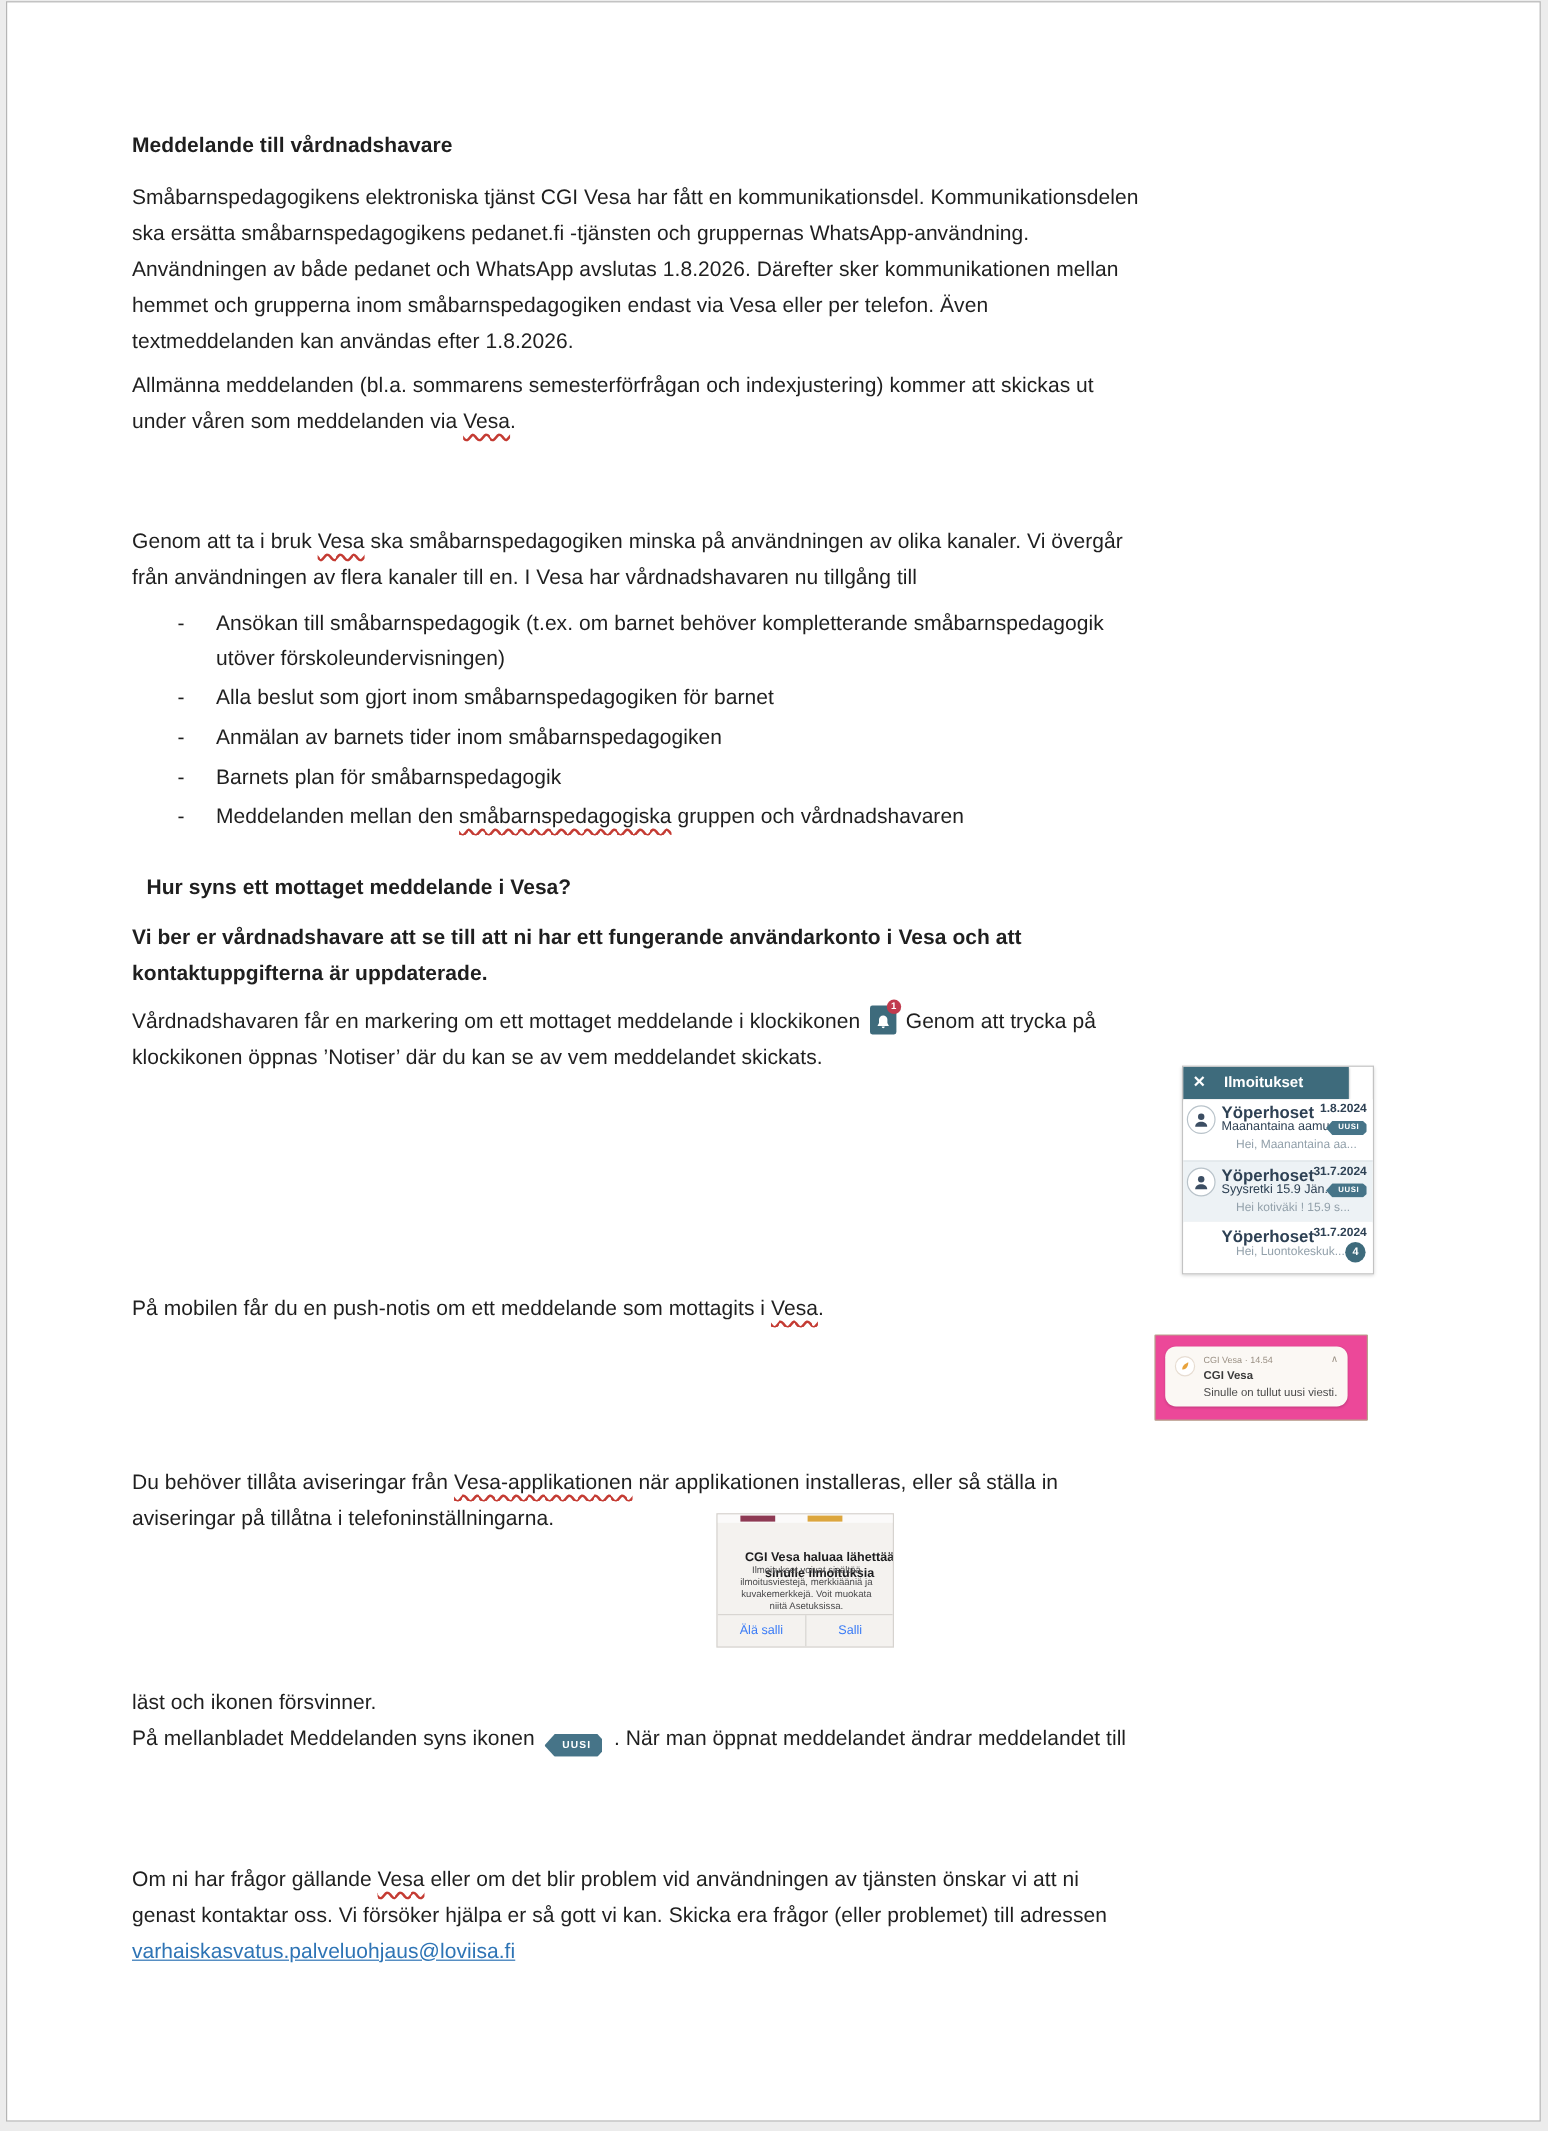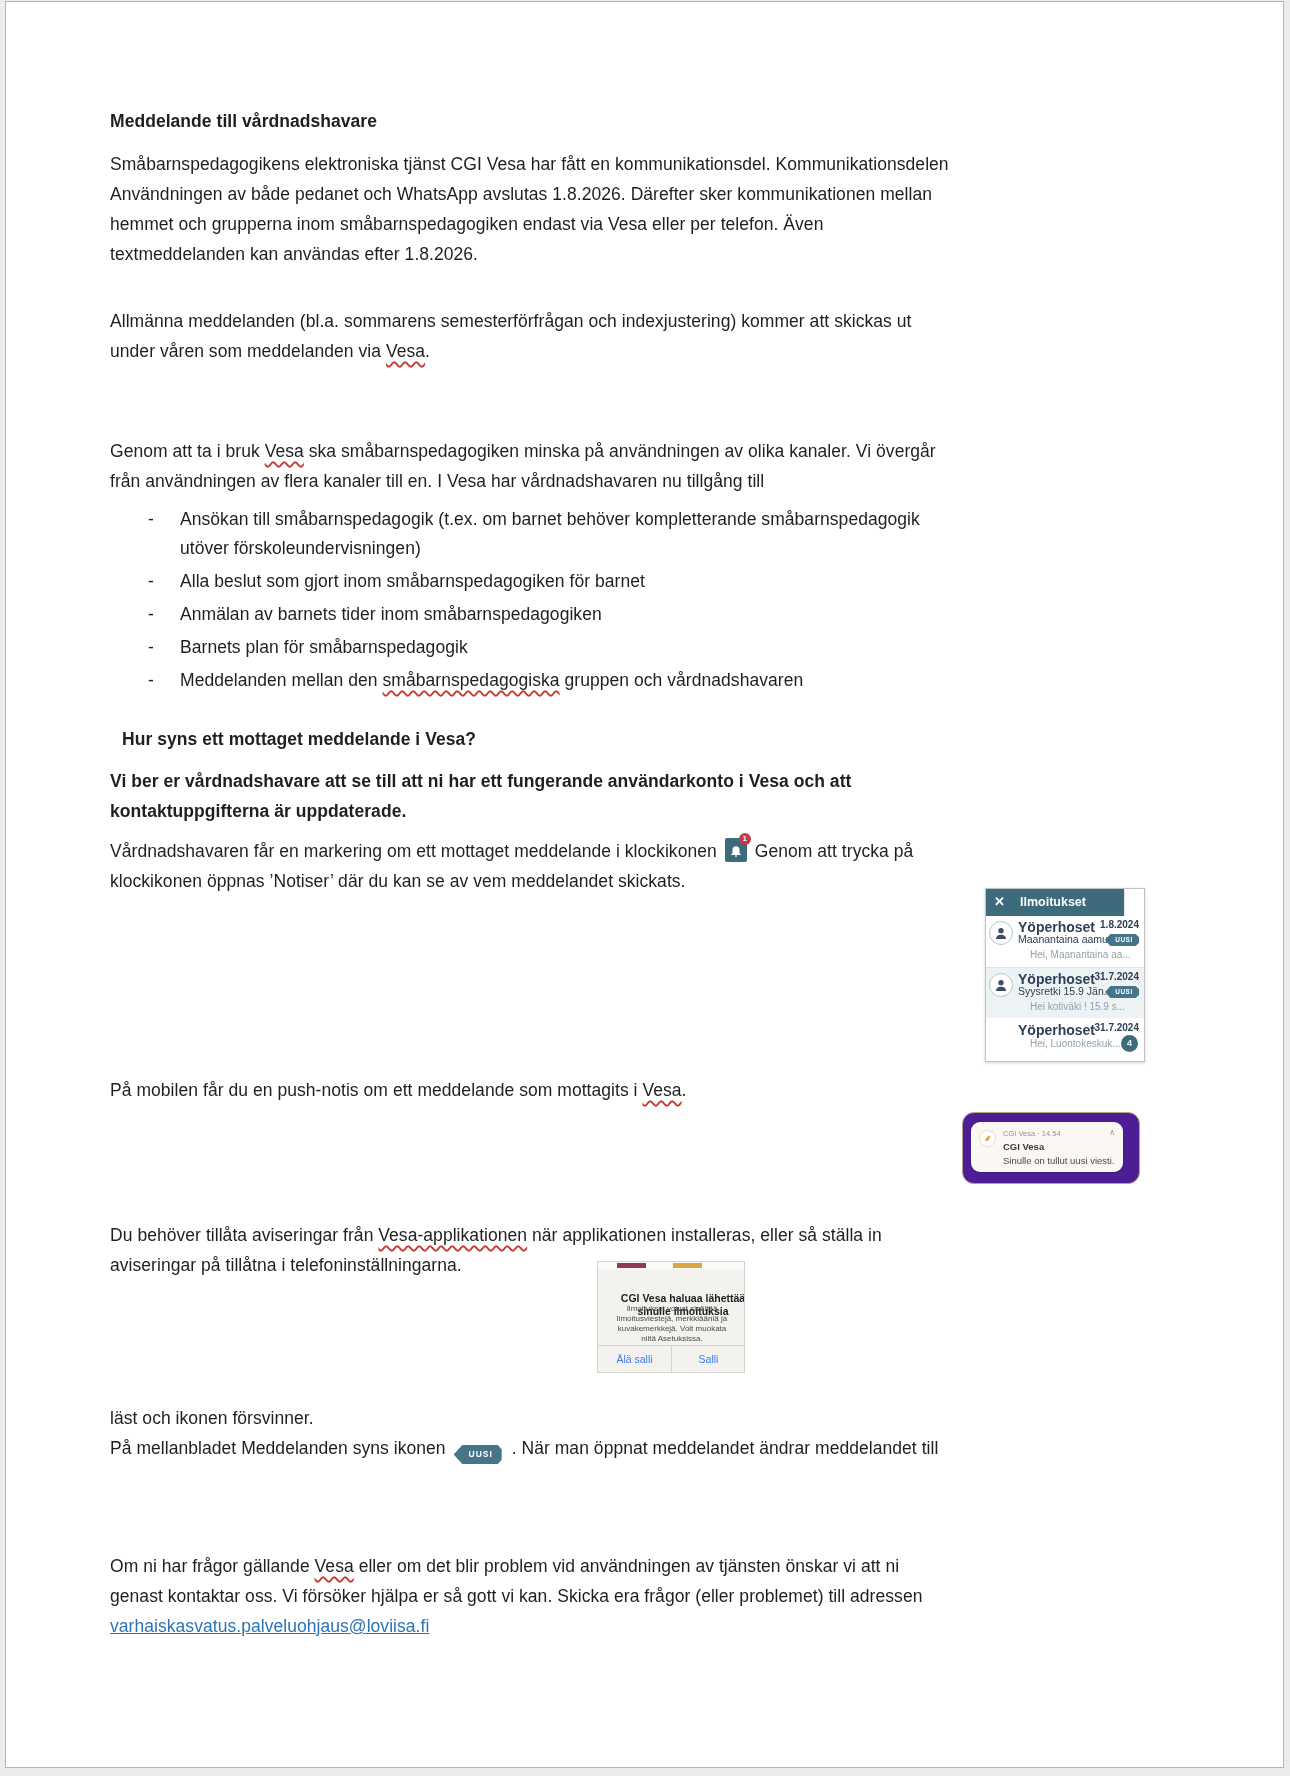--- a/index.html
+++ b/index.html
@@ -83,21 +83,21 @@
   .pi-prev{position:absolute;left:32px;top:33px;font-size:10px;color:#93a1ab;padding-left:12px;}
   .pitem3 .pi-row1{top:4px;}
   .pitem3 .pi-prev{top:20px;}
   .count-badge{
     position:absolute;right:6px;top:17px;width:17px;height:17px;border-radius:50%;
     background:#3e6b7c;color:#fff;font-size:9px;font-weight:bold;line-height:17px;text-align:center;
   }
   
   .push{
     position:absolute;left:962px;top:1112px;width:176px;height:70px;
-    background:#4c1d95;border-radius:12px;border:1px solid #bda astray;
+    background:#ec4899;border-radius:1px;border:1px solid #bda astray;
     border:1px solid #b7a28c;
   }
   .push-card{
     position:absolute;left:8px;top:9px;width:152px;height:50px;
     background:#fbf8f4;border-radius:9px;box-shadow:0 1px 2px rgba(0,0,0,.15);
   }
   .push-appicon{
     position:absolute;left:8px;top:8px;width:17px;height:17px;border-radius:50%;
     background:#ffffff;border:1px solid #e7ddd2;box-sizing:border-box;
   }
@@ -135,20 +135,21 @@
 <body>
 
 <div class="page"></div>
 
 <div class="tb bold" style="top:106px;">
   <div class="ln">Meddelande till vårdnadshavare</div>
 </div>
 
 <div class="tb" style="top:149px;">
   <div class="ln">Småbarnspedagogikens elektroniska tjänst CGI Vesa har fått en kommunikationsdel. Kommunikationsdelen</div>
+  <div class="ln">ska ersätta småbarnspedagogikens pedanet.fi -tjänsten och gruppernas WhatsApp-användning.</div>
   <div class="ln">Användningen av både pedanet och WhatsApp avslutas 1.8.2026. Därefter sker kommunikationen mellan</div>
   <div class="ln">hemmet och grupperna inom småbarnspedagogiken endast via Vesa eller per telefon. Även</div>
   <div class="ln">textmeddelanden kan användas efter 1.8.2026.</div>
 </div>
 
 <div class="tb" style="top:306px;">
   <div class="ln">Allmänna meddelanden (bl.a. sommarens semesterförfrågan och indexjustering) kommer att skickas ut</div>
   <div class="ln"><span>under våren som meddelanden via </span><span class="sq">Vesa</span><span>.</span></div>
 </div>
 

